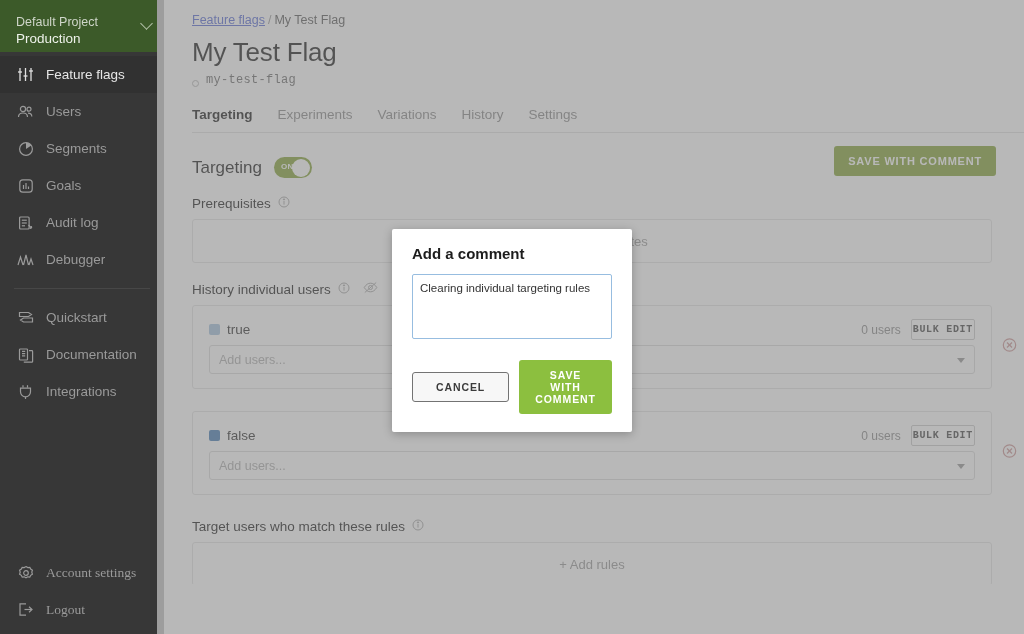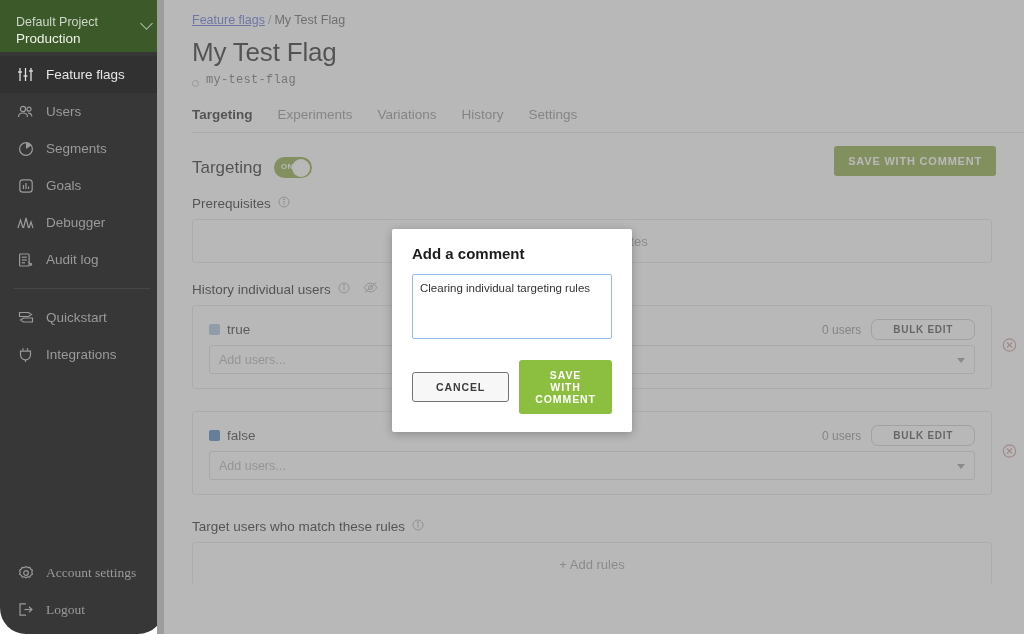--- a/index.html
+++ b/index.html
@@ -10,21 +10,21 @@
     background: #ffffff;
   }
   #root { position: relative; width: 1024px; height: 634px; display: flex; }
 
   
   .sidebar {
     width: 164px; height: 634px;
     background: #373737;
     flex: 0 0 164px;
     position: relative;
-    display: flex; flex-direction: column; border-radius: 26px;
+    display: flex; flex-direction: column;
   }
   .proj-header {
     background: #3c5a29;
     height: 52px;
     padding: 8px 16px 0 16px;
     position: relative;
     display: flex; flex-direction: column; justify-content: center;
   }
   .proj-name { color: #cfd6c9; font-size: 12.5px; line-height: 16px; }
   .proj-env  { color: #eef2ea; font-size: 13.5px; line-height: 17px; }
@@ -144,25 +144,25 @@
     color: #9b9b9b; font-size: 13px;
     margin-right: 32px;
   }
   .variation-card { margin-right: 32px; padding: 13px 16px 14px 16px; }
   .variation-top { display: flex; align-items: center; }
   .swatch { width: 11px; height: 11px; border-radius: 2px; margin-right: 7px; }
   .variation-name { font-size: 13.5px; color: #333; }
   .variation-right { margin-left: auto; display: flex; align-items: center; }
   .user-count { font-size: 12px; color: #8d8d8d; margin-right: 10px; }
   .bulk-edit {
-    border: 1px solid #cccccc; border-radius: 7px;
+    border: 1px solid #cccccc; border-radius: 2px;
     background: #fff; color: #4a4a4a;
     font-size: 10px; font-weight: bold; letter-spacing: 0.7px;
-    padding: 4px 21px; cursor: pointer;
-    font-family: Liberation Sans, sans-serif;
+    padding: 4px 1px; cursor: pointer;
+    font-family: Liberation Mono, monospace;
   }
   .users-input {
     margin-top: 5px; height: 29px;
     border: 1px solid #dcdcdc; border-radius: 3px;
     display: flex; align-items: center;
     padding: 0 9px;
     color: #b0b0b0; font-size: 12.5px;
     position: relative;
   }
   .users-input .caret {
@@ -279,52 +279,62 @@
           <svg width="16" height="16" viewBox="0 0 16 16" fill="none" stroke="#9a9a9a" stroke-width="1.2">
             <rect x="1.8" y="1.8" width="12.4" height="12.4" rx="3"></rect>
             <path d="M5.5 11 L5.5 7 M8 11 L8 5 M10.5 11 L10.5 8.5"></path>
           </svg>
         </span>
         <span>Goals</span>
       </div>
 
       <div class="nav-item">
         <span class="ico">
-          <svg width="17" height="14" viewBox="0 0 17 14" fill="none" stroke="#9a9a9a" stroke-width="1.2">
-            <path d="M1 12 L3.5 4 L6 12 M6.5 12 L9 2 L11.5 12 M12 12 L14 6 L16 12"></path>
-          </svg>
-        </span>
-        <span>Debugger</span>
-      </div>
-
-      <div class="nav-item">
-        <span class="ico">
           <svg width="15" height="16" viewBox="0 0 15 16" fill="none" stroke="#9a9a9a" stroke-width="1.2">
             <rect x="1.6" y="2" width="9.5" height="12" rx="1"></rect>
             <line x1="3.8" y1="5.2" x2="8.8" y2="5.2"></line>
               <line x1="3.8" y1="8" x2="8.8" y2="8"></line>
               <line x1="3.8" y1="10.8" x2="7" y2="10.8"></line>
             <path d="M10.5 10 L13.6 13.1 M13.6 13.1 L11.6 13.3 M13.6 13.1 L13.4 11.1"></path>
           </svg>
         </span>
         <span>Audit log</span>
       </div>
 
+      <div class="nav-item">
+        <span class="ico">
+          <svg width="17" height="14" viewBox="0 0 17 14" fill="none" stroke="#9a9a9a" stroke-width="1.2">
+            <path d="M1 12 L3.5 4 L6 12 M6.5 12 L9 2 L11.5 12 M12 12 L14 6 L16 12"></path>
+          </svg>
+        </span>
+        <span>Debugger</span>
+      </div>
+
       <div class="nav-sep"></div>
 
       <div class="nav-item">
         <span class="ico">
           <svg width="16" height="15" viewBox="0 0 16 15" fill="none" stroke="#9a9a9a" stroke-width="1.2">
             <path d="M1.5 2.5 h9 l3 2 -3 2 h-9 z"></path>
               <path d="M14.5 8 h-9 l-3 2 3 2 h9 z"></path>
           </svg>
         </span>
         <span>Quickstart</span>
       </div>
 
+      <div class="nav-item">
+        <span class="ico">
+          <svg width="16" height="16" viewBox="0 0 16 16" fill="none" stroke="#9a9a9a" stroke-width="1.2">
+            <rect x="1.5" y="2" width="8" height="11" rx="0.8"></rect>
+            <path d="M4 4.4 h3.2 M4 6.6 h3.2 M4 8.8 h3.2"></path>
+            <path d="M11 3.6 h2.8 a0.8 0.8 0 0 1 0.8 0.8 v10 a0.8 0.8 0 0 1 -0.8 0.8 h-8"></path>
+          </svg>
+        </span>
+        <span>Documentation</span>
+      </div>
 
       <div class="nav-item">
         <span class="ico">
           <svg width="15" height="16" viewBox="0 0 15 16" fill="none" stroke="#9a9a9a" stroke-width="1.2">
             <line x1="5" y1="1.2" x2="5" y2="3.6"></line>
               <line x1="9.5" y1="1.2" x2="9.5" y2="3.6"></line>
             <path d="M2.5 4.2 h10 v3.6 a5 5 0 0 1 -10 0 z"></path>
             <line x1="7.5" y1="12.8" x2="7.5" y2="15"></line>
           </svg>
         </span>

